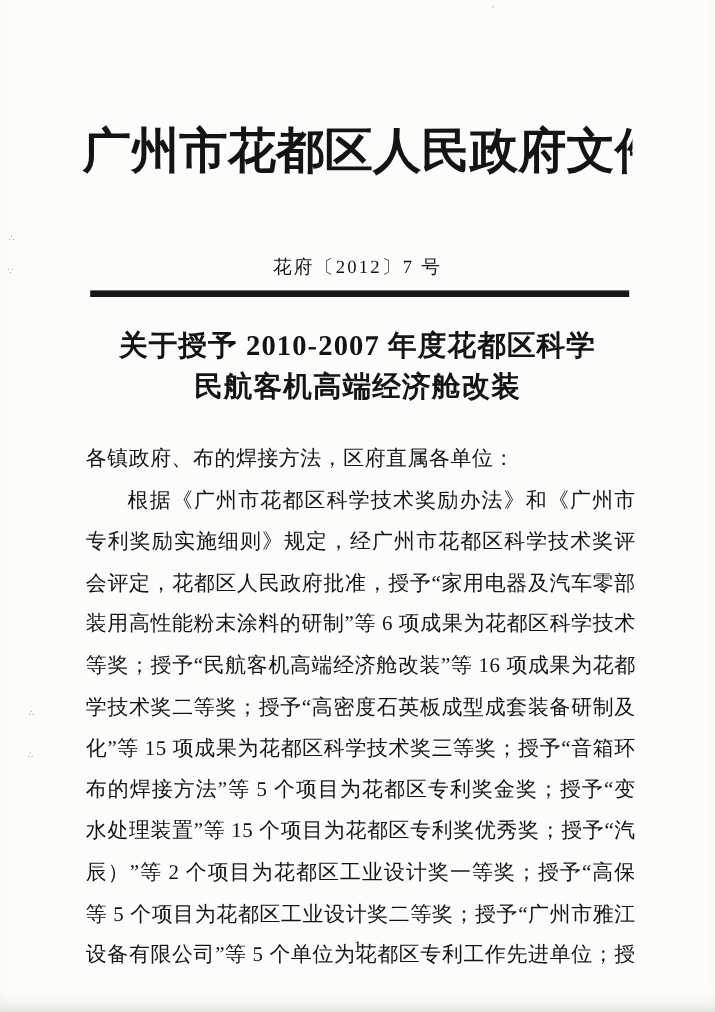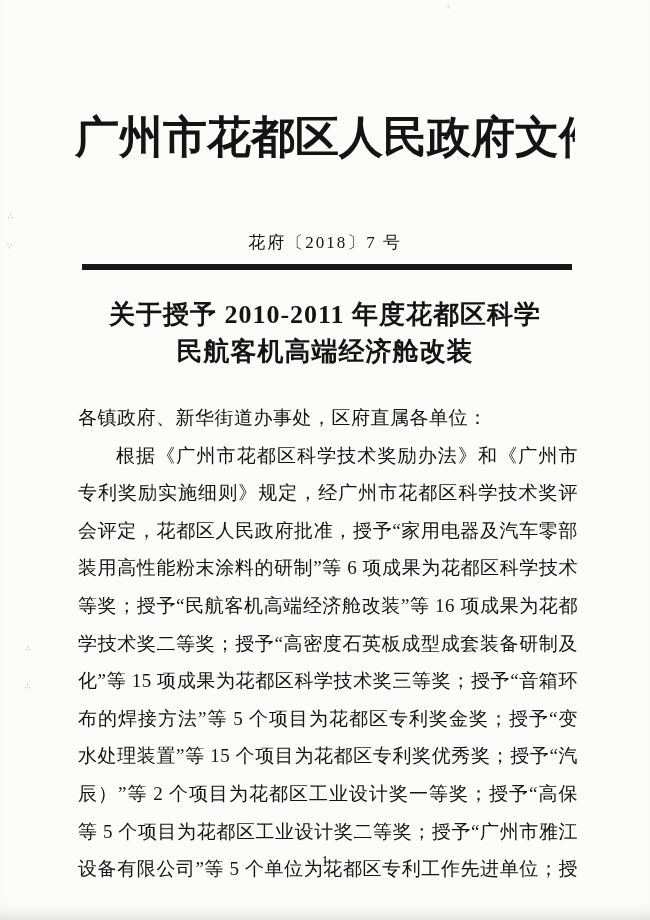--- a/index.html
+++ b/index.html
@@ -108,31 +108,31 @@
 
   <span class="artifact a1">∴</span>
   <span class="artifact a2">∵</span>
   <span class="artifact a3">∴</span>
   <span class="artifact a4">∴</span>
   <span class="artifact a5">+</span>
   <span class="artifact a6">·</span>
 
   <h1 class="header-title">广州市花都区人民政府文件</h1>
 
-  <div class="doc-number">花府〔2018〕7 号</div>
+  <div class="doc-number">花府〔2012〕7 号</div>
 
   <div class="rule"></div>
 
   <div class="doc-title">
-    <div>关于授予 2010-2011 年度花都区科学</div>
+    <div>关于授予 2010-2007 年度花都区科学</div>
     <div>民航客机高端经济舱改装</div>
   </div>
 
   <div class="body-text">
-    <div class="line salutation">各镇政府、新华街道办事处，区府直属各单位：</div>
+    <div class="line salutation">各镇政府、布的焊接方法，区府直属各单位：</div>
     <div class="line indent">根据《广州市花都区科学技术奖励办法》和《广州市花都区</div>
     <div class="line">专利奖励实施细则》规定，经广州市花都区科学技术奖评审委员</div>
     <div class="line">会评定，花都区人民政府批准，授予“家用电器及汽车零部件涂</div>
     <div class="line">装用高性能粉末涂料的研制”等 6 项成果为花都区科学技术奖一</div>
     <div class="line">等奖；授予“民航客机高端经济舱改装”等 16 项成果为花都区科</div>
     <div class="line">学技术奖二等奖；授予“高密度石英板成型成套装备研制及产业</div>
     <div class="line">化”等 15 项成果为花都区科学技术奖三等奖；授予“音箱环状网</div>
     <div class="line">布的焊接方法”等 5 个项目为花都区专利奖金奖；授予“变频式</div>
     <div class="line">水处理装置”等 15 个项目为花都区专利奖优秀奖；授予“汽车（启</div>
     <div class="line">辰）”等 2 个项目为花都区工业设计奖一等奖；授予“高保真音箱”</div>

